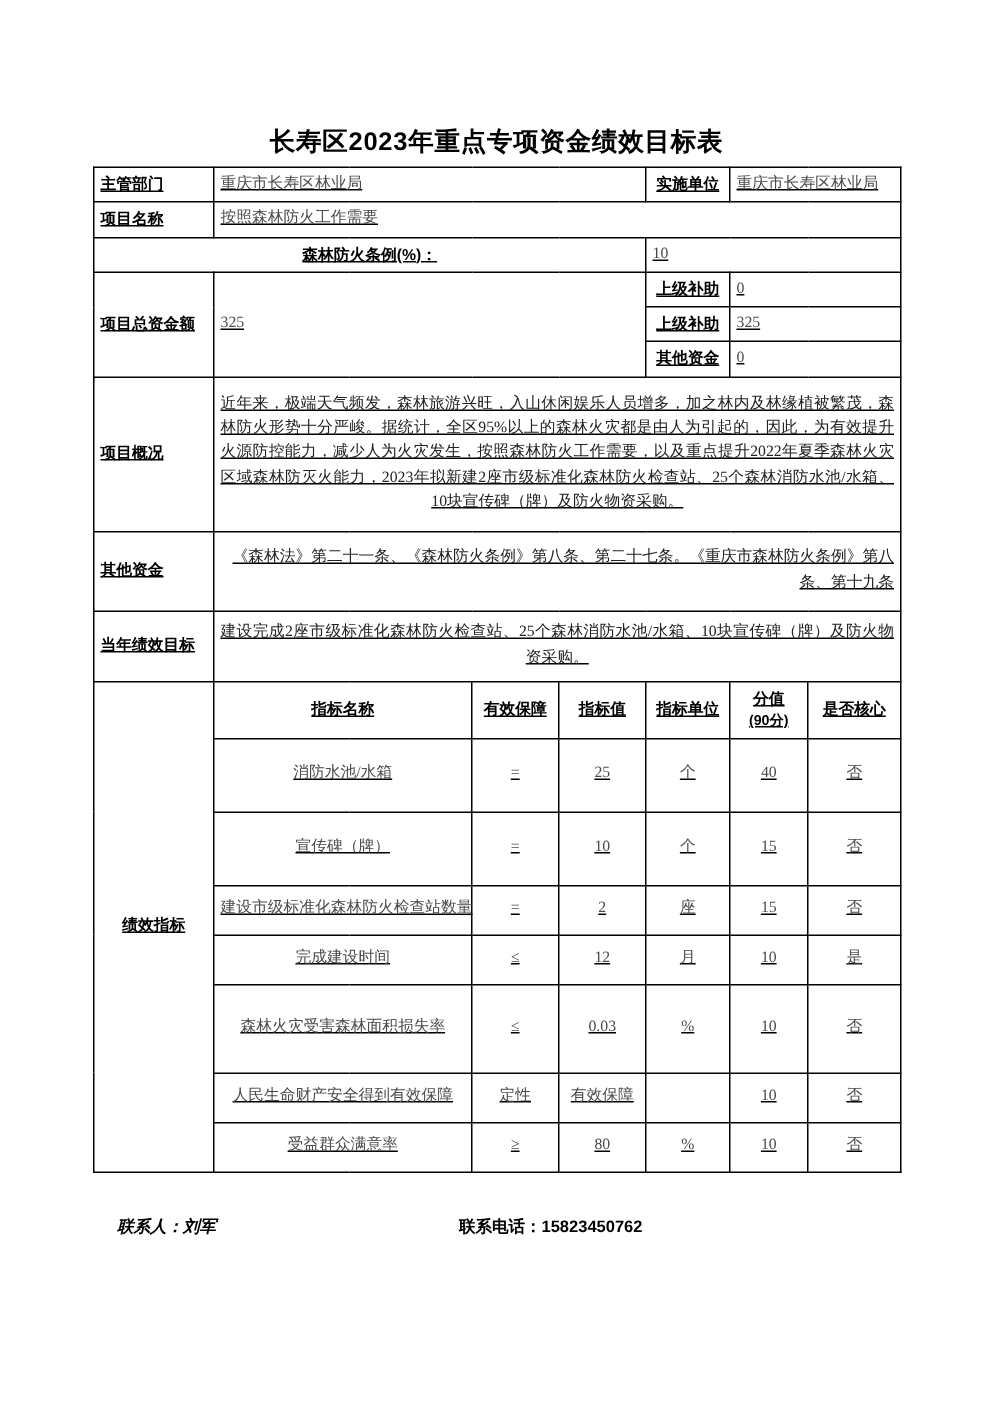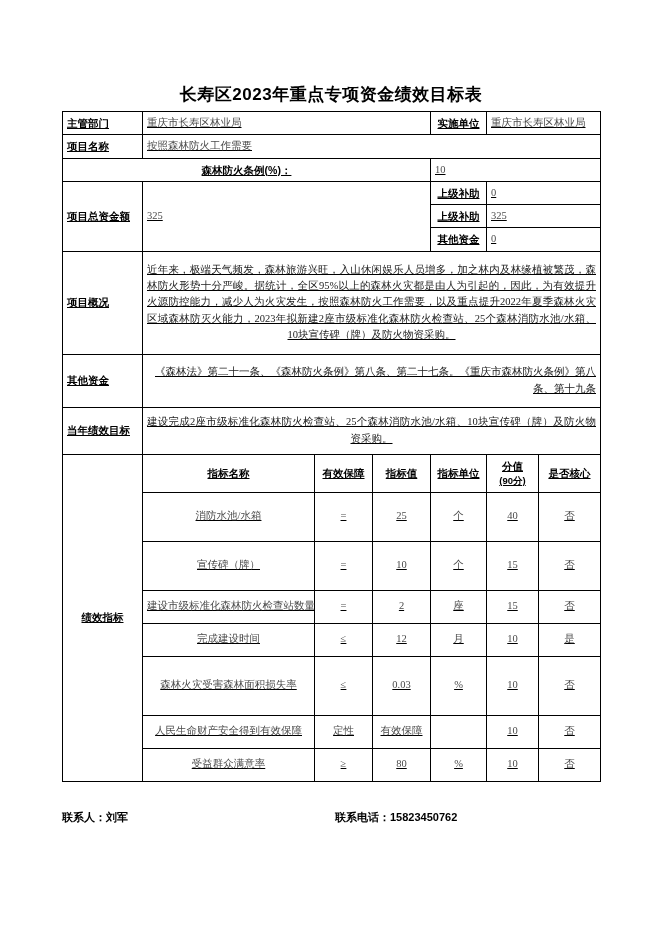--- a/index.html
+++ b/index.html
@@ -118,26 +118,27 @@
     position: absolute;
     left: 62px;
     top: 810px;
     width: 538px;
     font-family: "Liberation Sans", "DejaVu Sans", sans-serif;
     font-size: 11px;
     font-weight: bold;
   }
   .footer .contact-person {
     position: absolute;
-    left: 0;
+    left: 16px;
     top: 0;
+    font-style: italic;
   }
   .footer .contact-phone {
     position: absolute;
-    left: 273px;
+    left: 244px;
     top: 0;
   }
   .nowrap { white-space: nowrap; margin-top: 27px; }
 </style>
 </head>
 <body>
 
 <div class="page">
 
   <div class="sheet">

